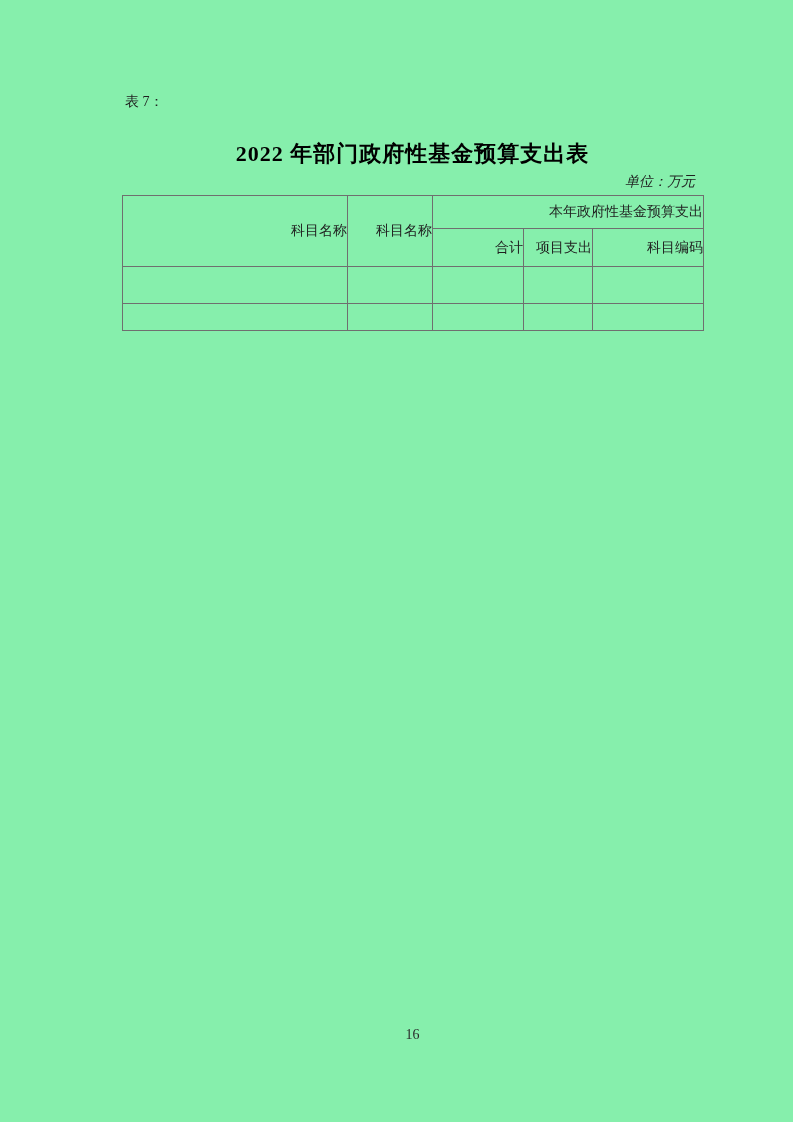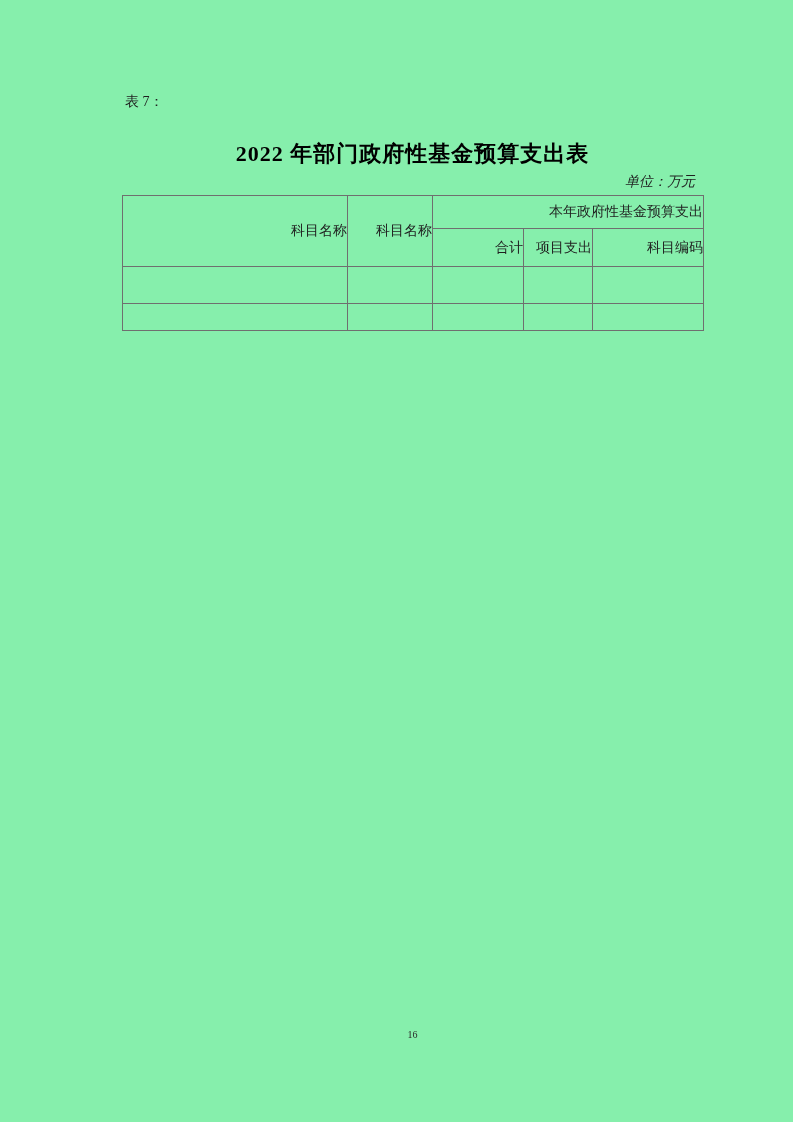--- a/index.html
+++ b/index.html
@@ -75,21 +75,21 @@
   td.col-basic {
     padding: 0 8px;
     word-break: break-all;
   }
   .page-number {
     position: absolute;
     left: 122px;
     top: 1026px;
     width: 581px;
     text-align: center;
-    font-size: 10px;
+    font-size: 14px;
     line-height: 18px;
     color: #2a2a2a;
   }
 </style>
 </head>
 <body>
 
 <div class="page">
 
   <div class="table-label">表 7：</div>

